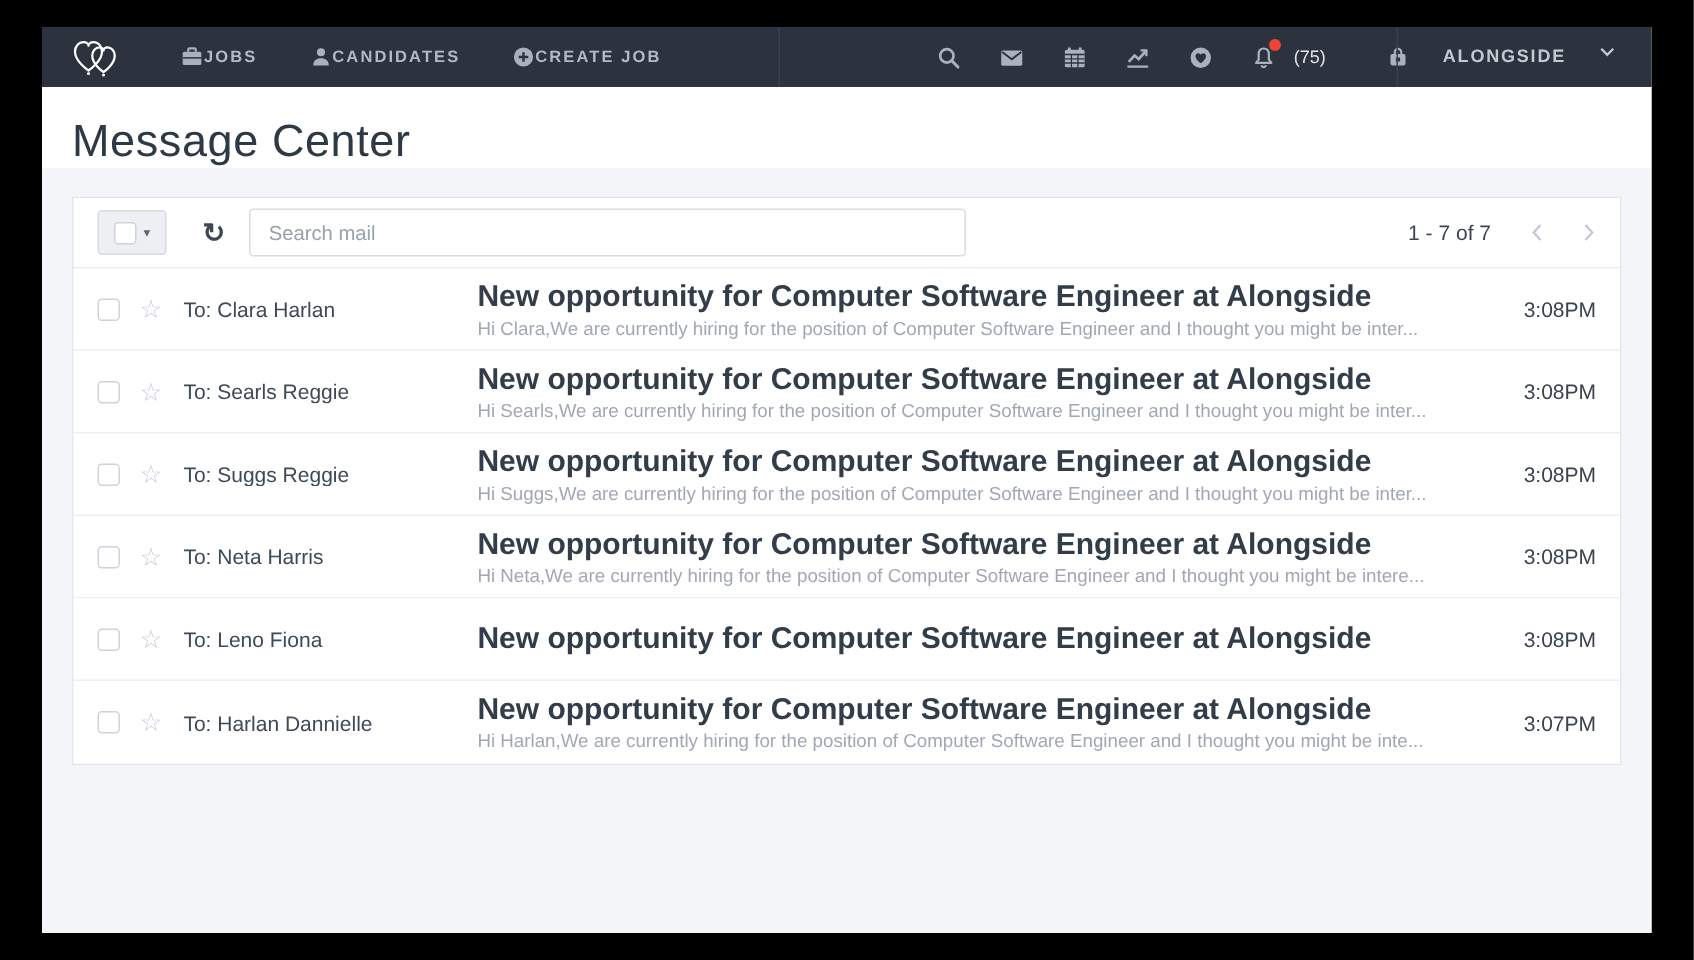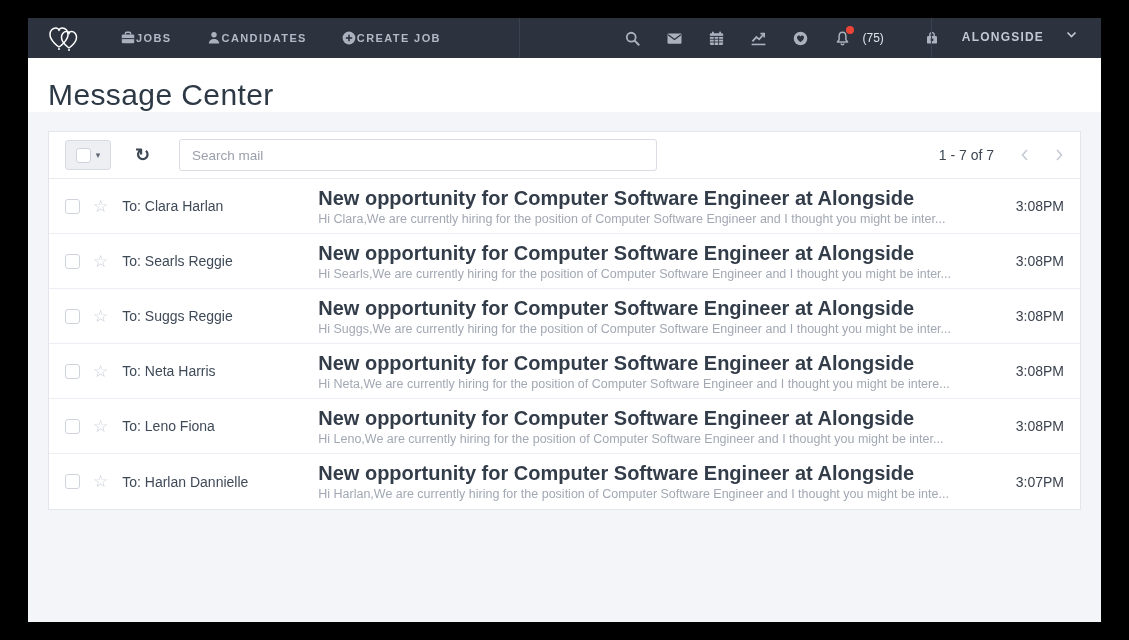--- a/index.html
+++ b/index.html
@@ -29,21 +29,21 @@
 
   
   .body-bg { flex:1; background:#f4f5f9; padding:19px 20px; }
   .panel { background:#fff; border:1px solid #e2e5ec; }
 
   .toolbar { height:47px; display:flex; align-items:center; padding:0 16px; border-bottom:1px solid #e9ebf1; }
   .select-btn { width:46px; height:30px; background:#edeff3; border:1px solid #d7dae1; border-radius:3px; display:flex; align-items:center; justify-content:center; gap:5px; cursor:pointer; }
   .checkbox { width:15px; height:15px; background:#fff; border:1px solid #cfd4dc; border-radius:3px; flex-shrink:0; cursor:pointer; }
   .caret { font-size:9px; color:#5d6572; line-height:1; }
   .refresh { margin-left:24px; font-size:18px; font-weight:700; color:#3e4754; cursor:pointer; line-height:1; }
-  .search-input { margin-left:29px; width:478px; height:32px; border:1px solid #d9dce3; border-radius:3px; padding:0 12px; font-size:13.5px; color:#701a75; font-family:"Liberation Sans", sans-serif; outline:none; }
+  .search-input { margin-left:16px; width:478px; height:32px; border:1px solid #d9dce3; border-radius:3px; padding:0 12px; font-size:13.5px; color:#701a75; font-family:"Liberation Sans", sans-serif; outline:none; }
   .search-input::placeholder { color:#9aa0ac; }
   .pag { margin-left:auto; display:flex; align-items:center; }
   .pag-text { font-size:14px; color:#3c4653; }
   .pag-chev { margin-left:26px; display:flex; align-items:center; cursor:pointer; }
 
   .row { height:55px; display:flex; align-items:center; padding:0 16px; border-bottom:1px solid #eceef3; background:#fff; }
   .row:last-child { border-bottom:none; }
   .star { margin-left:13px; font-size:17px; color:#c8cdd7; line-height:1; cursor:pointer; }
   .recipient { margin-left:14px; width:196px; font-size:14px; color:#3f4a58; white-space:nowrap; overflow:hidden; }
   .msg-mid { flex:1; min-width:0; }
@@ -241,21 +241,20 @@
         </span>
         <span class="time">3:08PM</span>
       </div>
 
       <div class="row">
         <span class="checkbox"></span>
         <span class="star">☆</span>
         <span class="recipient">To: Leno Fiona</span>
         <span class="msg-mid">
           <span class="subject" style="display:block">New opportunity for Computer Software Engineer at Alongside</span>
-          <span class="preview" style="display:block">Hi Leno,We are currently hiring for the position of Computer Software Engineer and I thought you might be inter...</span>
         </span>
         <span class="time">3:08PM</span>
       </div>
 
       <div class="row">
         <span class="checkbox"></span>
         <span class="star">☆</span>
         <span class="recipient">To: Harlan Dannielle</span>
         <span class="msg-mid">
           <span class="subject" style="display:block">New opportunity for Computer Software Engineer at Alongside</span>

